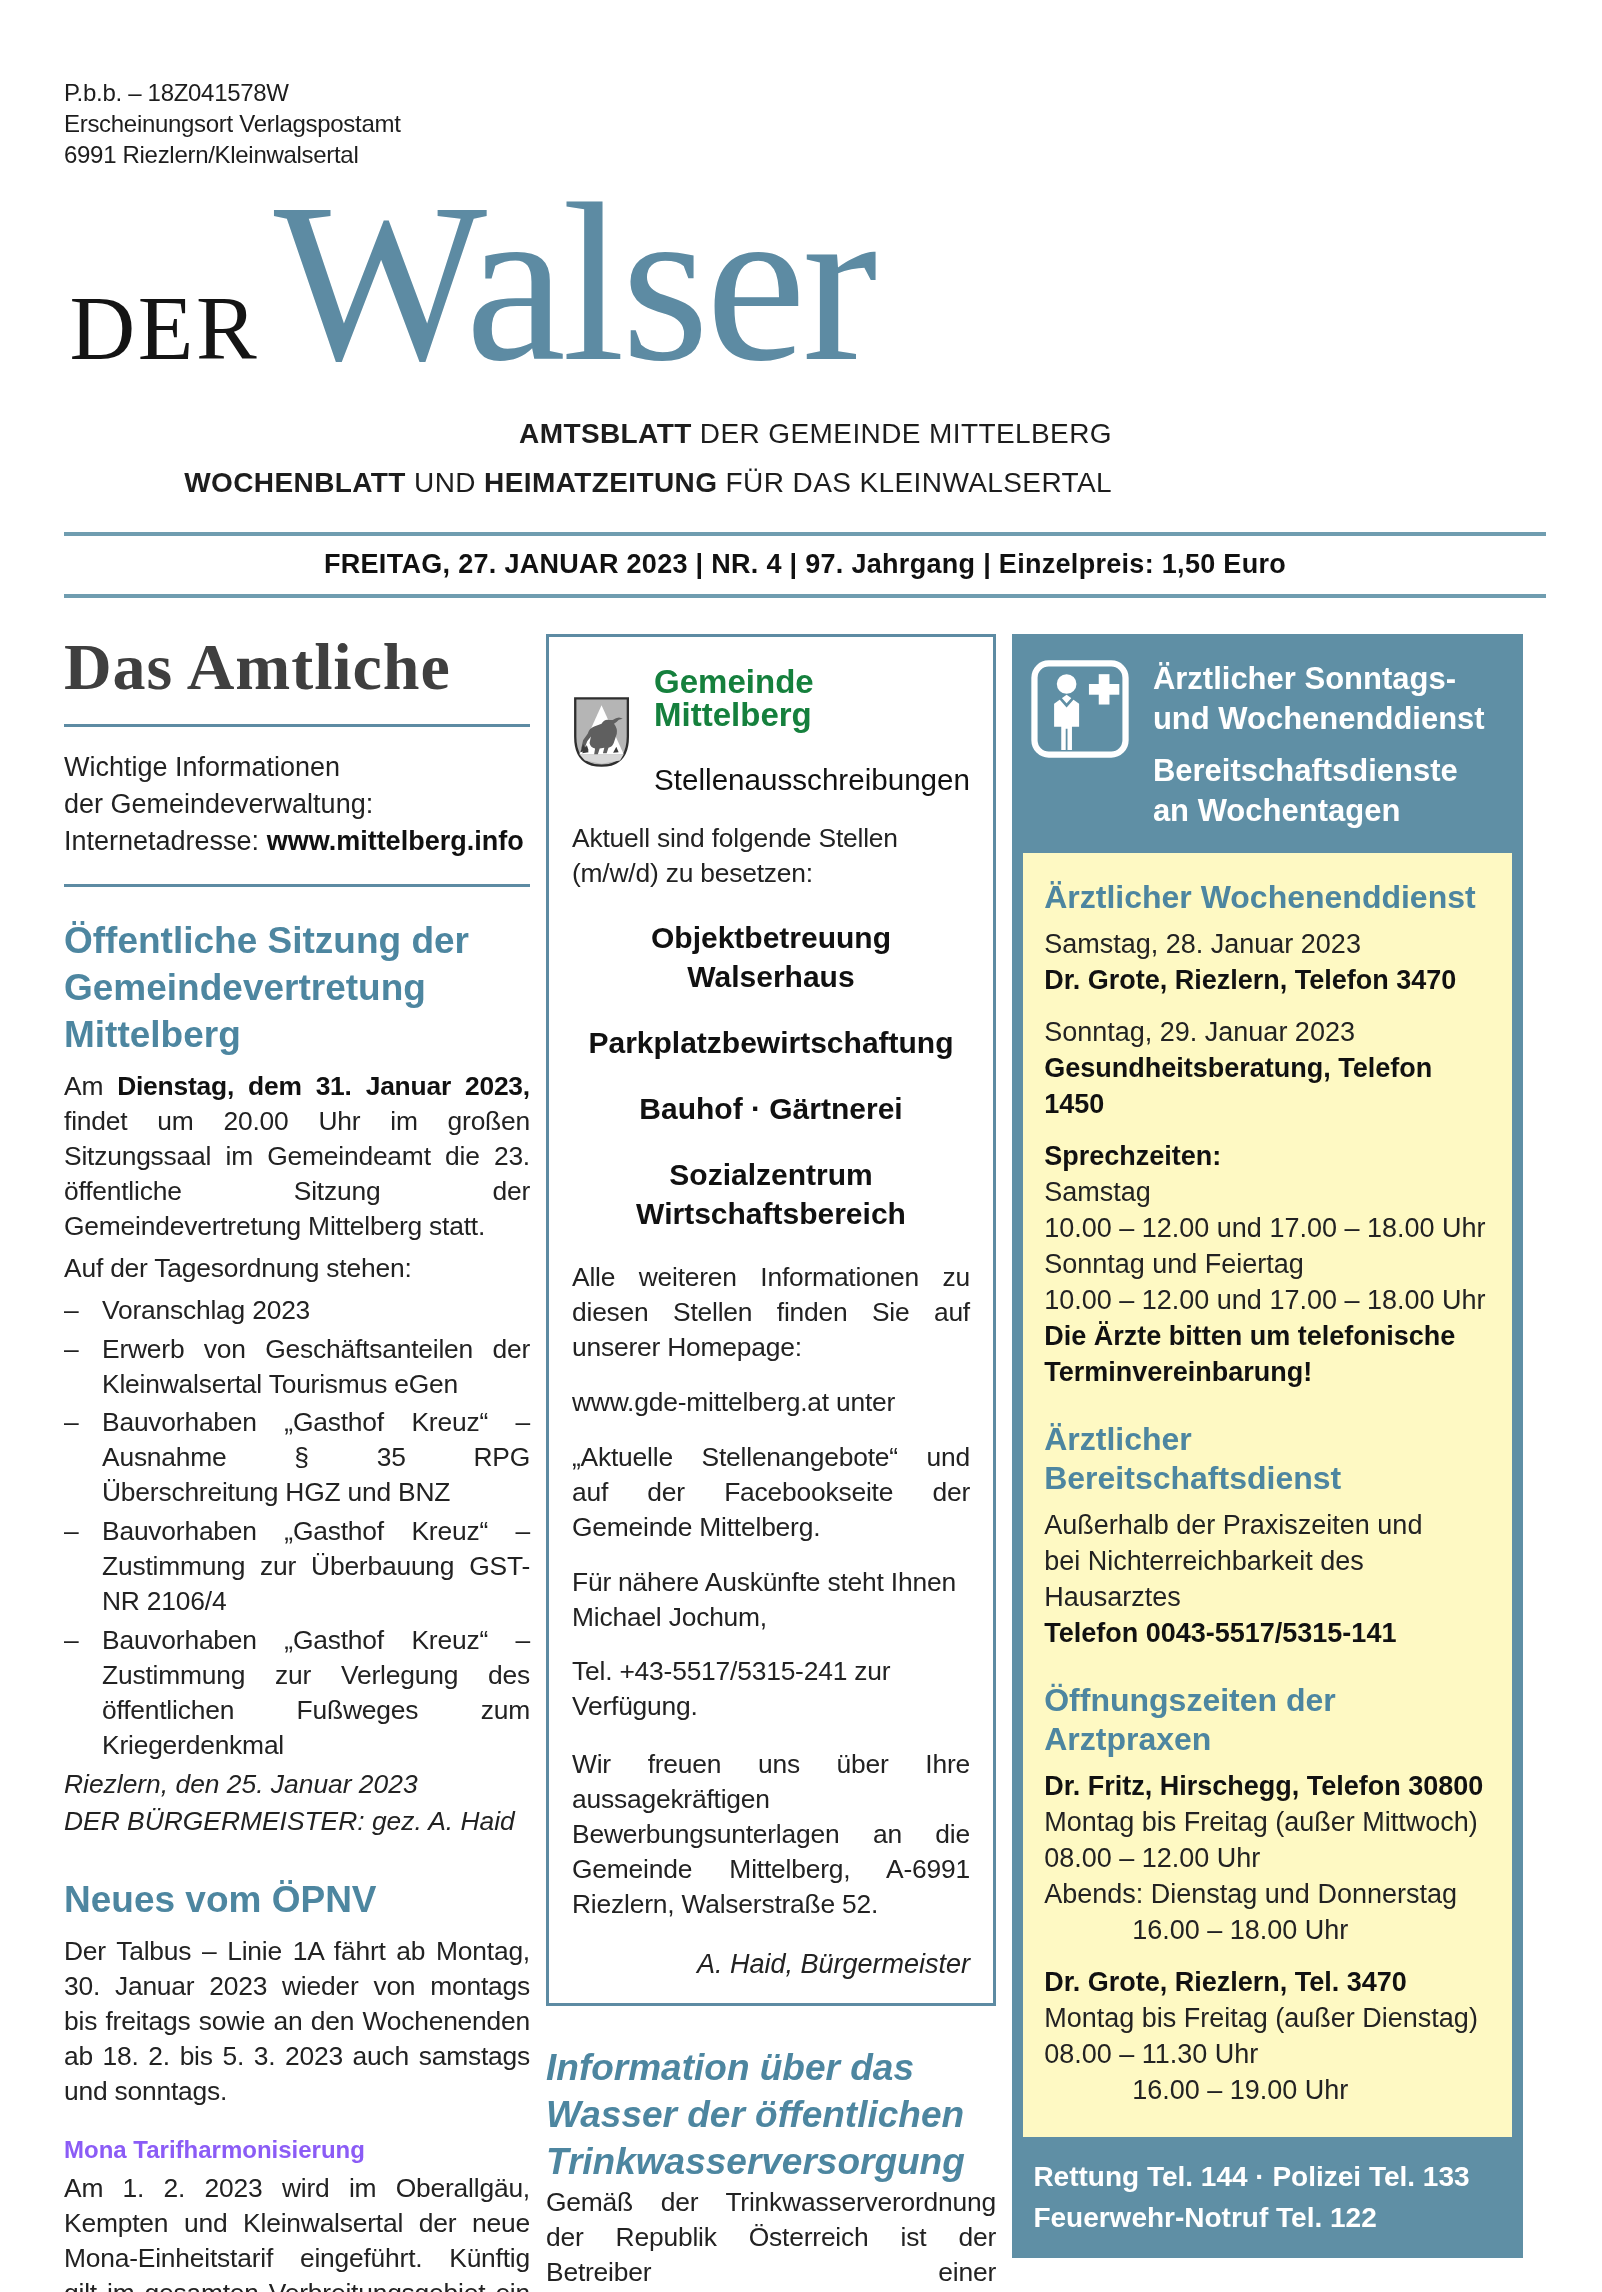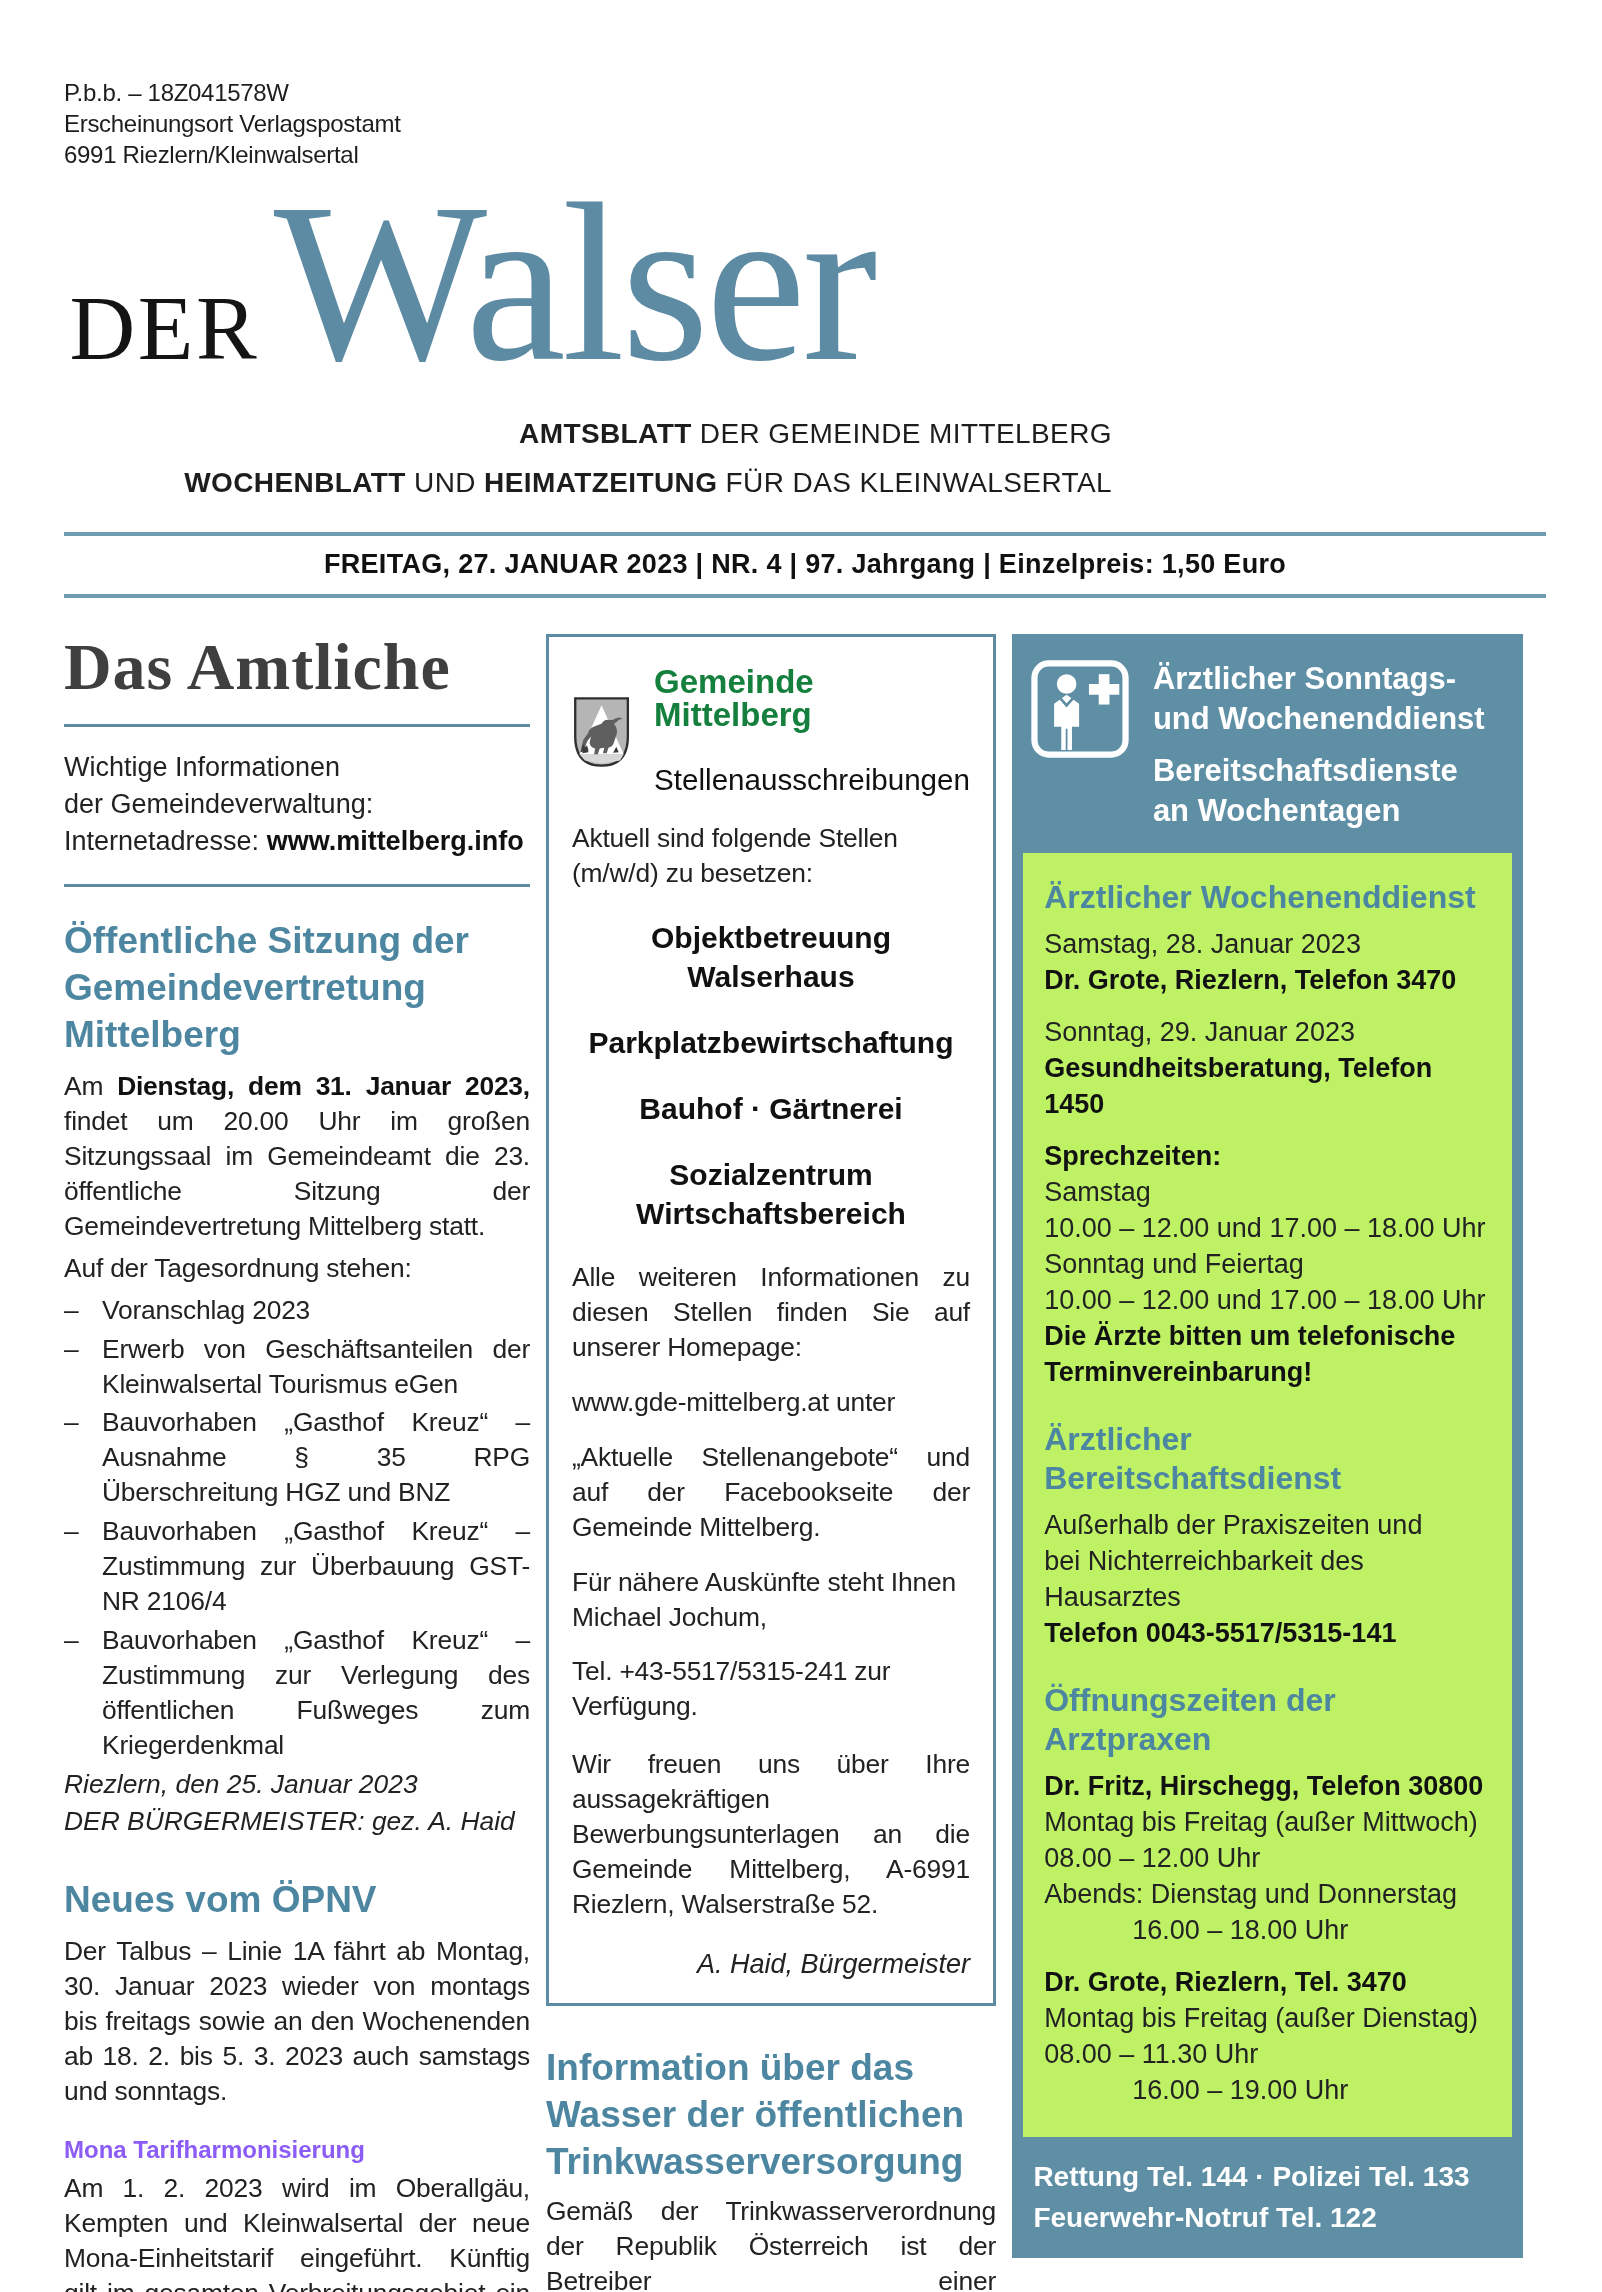--- a/index.html
+++ b/index.html
@@ -48,28 +48,28 @@
   
   .mid-box{border:3.6px solid #5d8ba3;padding:25px 23px 23px;}
   .box-head{display:flex;gap:23px;}
   .box-head-right{display:flex;flex-direction:column;justify-content:space-between;padding:3.6px 0 7.2px;}
   .org-title{font-size:33px;font-weight:700;color:#15803d;line-height:1;}
   .box-title{font-size:29.6px;font-weight:400;color:#111;line-height:1;}
   .mid-box p.body{margin-top:19.7px;}
   .job{font-weight:700;font-size:30px;line-height:39px;text-align:center;margin:27px 9px;color:#111;}
   .sig-right{text-align:right;font-style:italic;font-size:27px;margin-top:27px;}
   .mid-art{margin-top:38px;}
-  .mid-art h2{margin-bottom:9px;}
+  .mid-art h2{font-style:italic;}
 
   
   .blue-box{background:#5f8fa5;padding:10.7px;}
   .bb-head{display:flex;gap:23px;padding:14.3px 7.2px 21.5px;}
   .bb-title{color:#fff;font-weight:700;font-size:31px;line-height:40px;}
   .bb-title .grp2{margin-top:12.5px;}
-  .white-panel{background:#bef264;padding:25px 21.5px 29px;}
+  .white-panel{background:#fef9c3;padding:25px 21.5px 29px;}
   h3{margin:0 0 9px;font-size:32px;line-height:39px;font-weight:700;color:#4d86a0;}
   h3.later{margin-top:30px;}
   .line{font-size:27px;line-height:36px;color:#222;}
   .line.b{font-weight:700;color:#111;}
   .blockgap{margin-bottom:16px;}
   .indent{padding-left:88px;}
   .bb-footer{color:#fff;font-weight:700;font-size:28px;line-height:41px;padding:19.7px 10.7px 9px;}
 
   svg{display:block;}
 </style>

